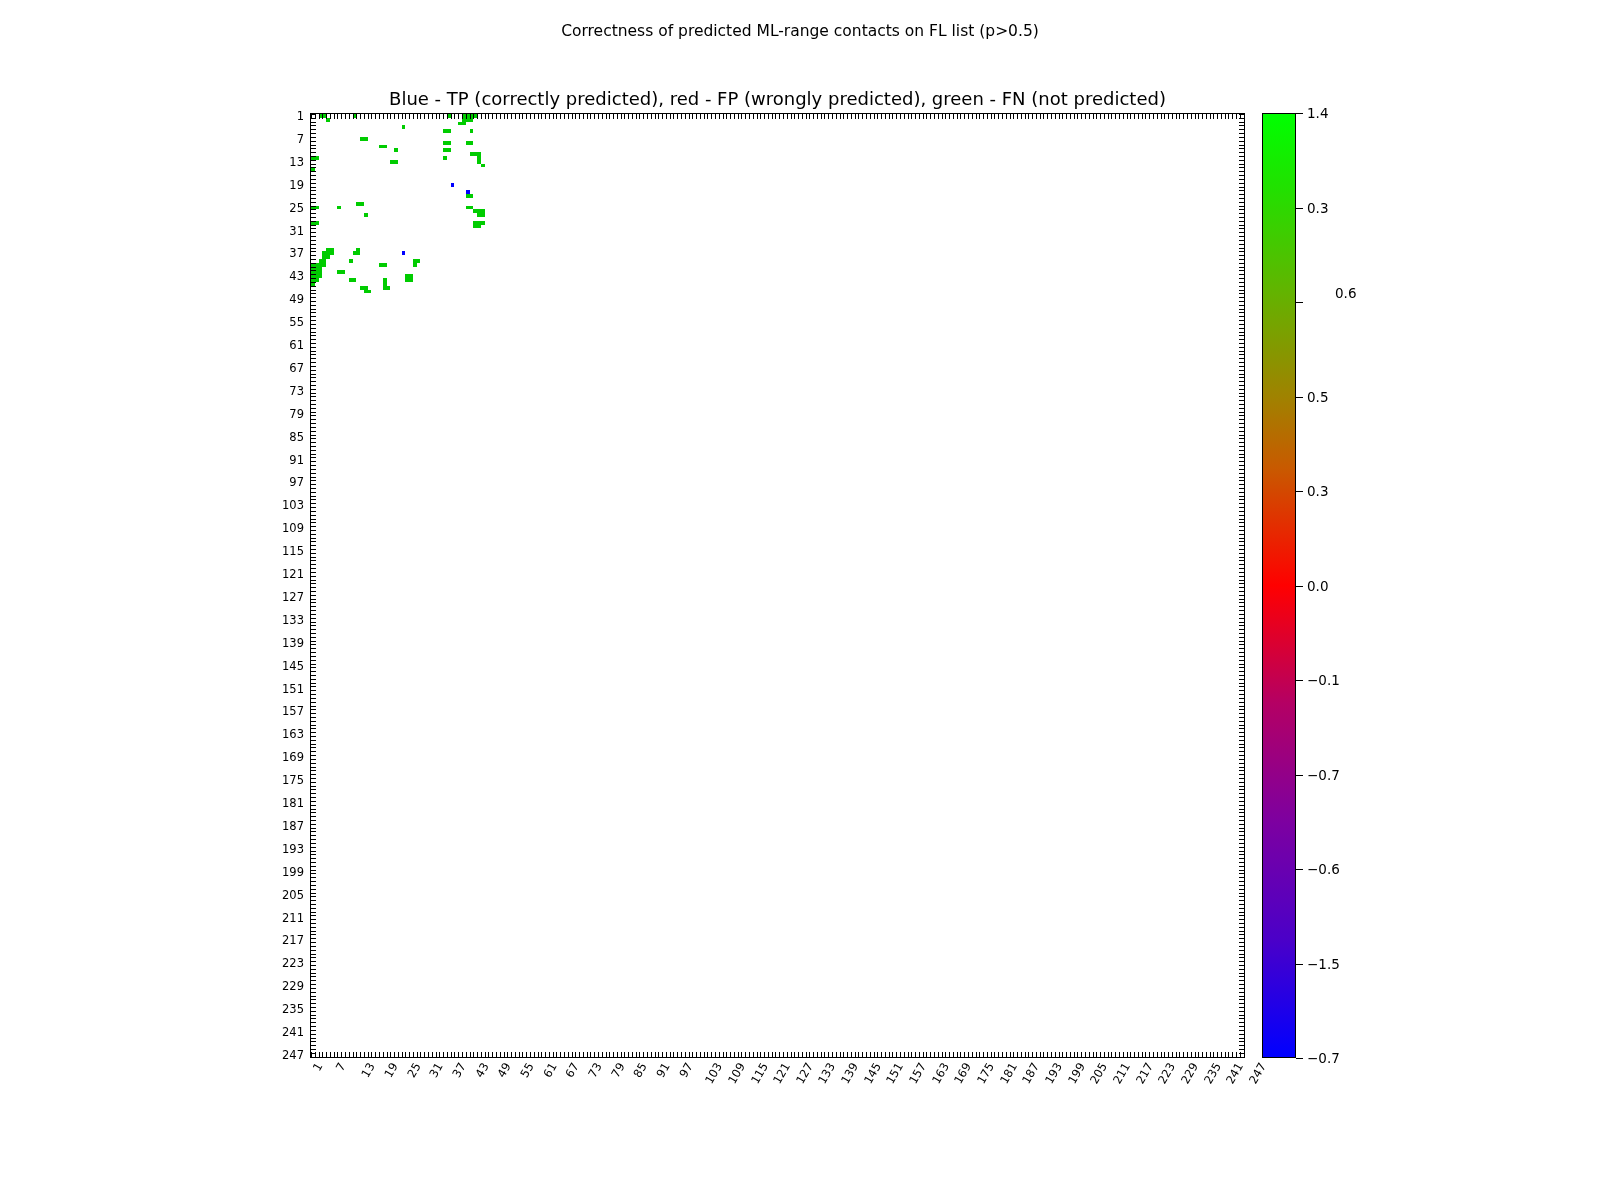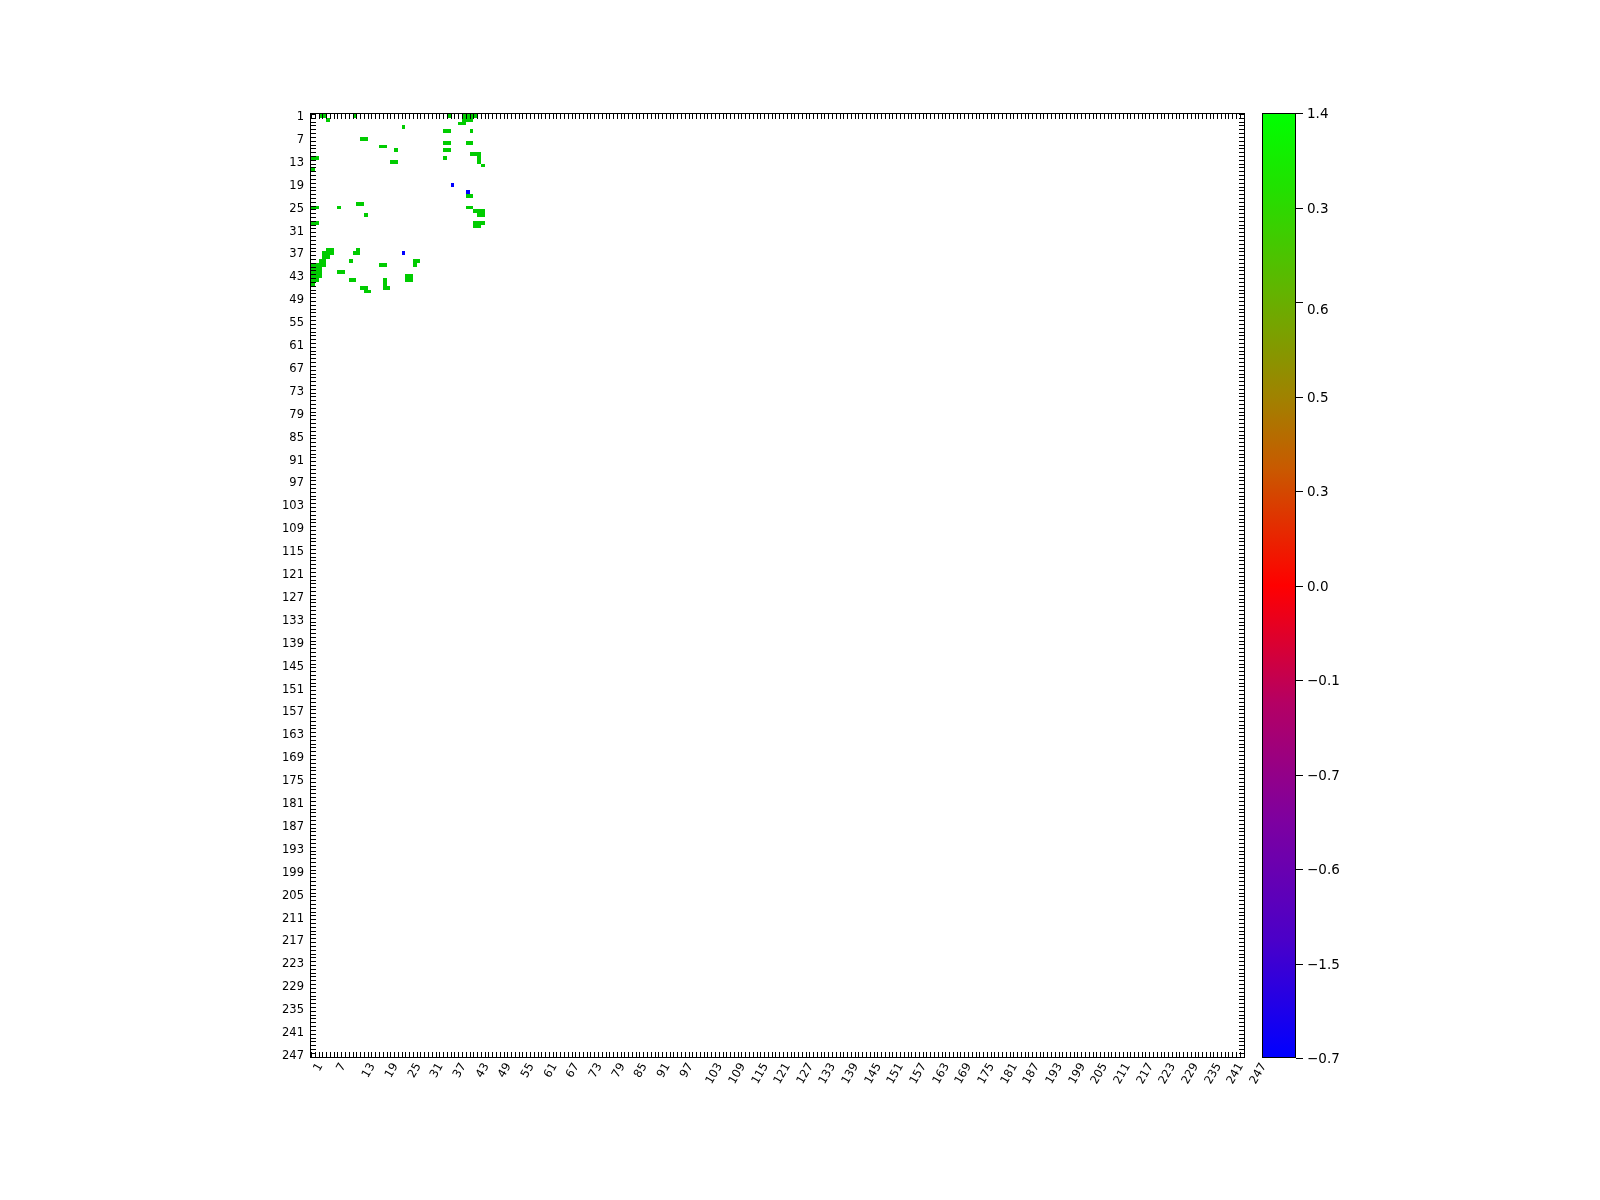--- a/index.html
+++ b/index.html
@@ -162,22 +162,24 @@
     transform: translateY(-50%);
     white-space: nowrap;
   }
 </style>
 </head>
 <body>
 
 <div id="root">
 
   <div class="suptitle">
+    <div>Correctness of predicted ML-range contacts on FL list (p&gt;0.5)</div>
   </div>
 
+  <div class="axtitle">Blue - TP (correctly predicted), red - FP (wrongly predicted), green - FN (not predicted)</div>
 
   <div id="plot-frame">
     <div id="plot-canvas">
         <div class="cell" style="left: 7.55142px; top: 0px; width: 3.77571px; height: 3.81619px; background: rgb(0, 204, 0);"></div>
         <div class="cell" style="left: 11.3271px; top: 0px; width: 3.77571px; height: 3.81619px; background: rgb(0, 204, 0);"></div>
         <div class="cell" style="left: 15.1028px; top: 3.81619px; width: 3.77571px; height: 3.81619px; background: rgb(0, 204, 0);"></div>
         <div class="cell" style="left: 41.5328px; top: 0px; width: 3.77571px; height: 3.81619px; background: rgb(0, 204, 0);"></div>
         <div class="cell" style="left: 135.926px; top: 0px; width: 3.77571px; height: 3.81619px; background: rgb(0, 204, 0);"></div>
         <div class="cell" style="left: 151.028px; top: 0px; width: 3.77571px; height: 3.81619px; background: rgb(0, 204, 0);"></div>
         <div class="cell" style="left: 154.804px; top: 0px; width: 3.77571px; height: 3.81619px; background: rgb(0, 204, 0);"></div>
@@ -1374,21 +1376,21 @@
       <div class="xlab" style="left: 931.912px;"><span>247</span></div>
     </div>
 
   <div id="cbar"></div>
   <div id="cbar-ticks">
       <div class="cbtick" style="top: 0px;"></div>
       <div class="cblab" style="top: 0px;">1.4</div>
       <div class="cbtick" style="top: 94.5px;"></div>
       <div class="cblab" style="top: 94.5px;">0.3</div>
       <div class="cbtick" style="top: 189px;"></div>
-      <div class="cblab" style="top: 196px;">0.6</div>
+      <div class="cblab" style="top: 180px; margin-left: 28px;">0.6</div>
       <div class="cbtick" style="top: 283.5px;"></div>
       <div class="cblab" style="top: 283.5px;">0.5</div>
       <div class="cbtick" style="top: 378px;"></div>
       <div class="cblab" style="top: 378px;">0.3</div>
       <div class="cbtick" style="top: 472.5px;"></div>
       <div class="cblab" style="top: 472.5px;">0.0</div>
       <div class="cbtick" style="top: 567px;"></div>
       <div class="cblab" style="top: 567px;">−0.1</div>
       <div class="cbtick" style="top: 661.5px;"></div>
       <div class="cblab" style="top: 661.5px;">−0.7</div>

